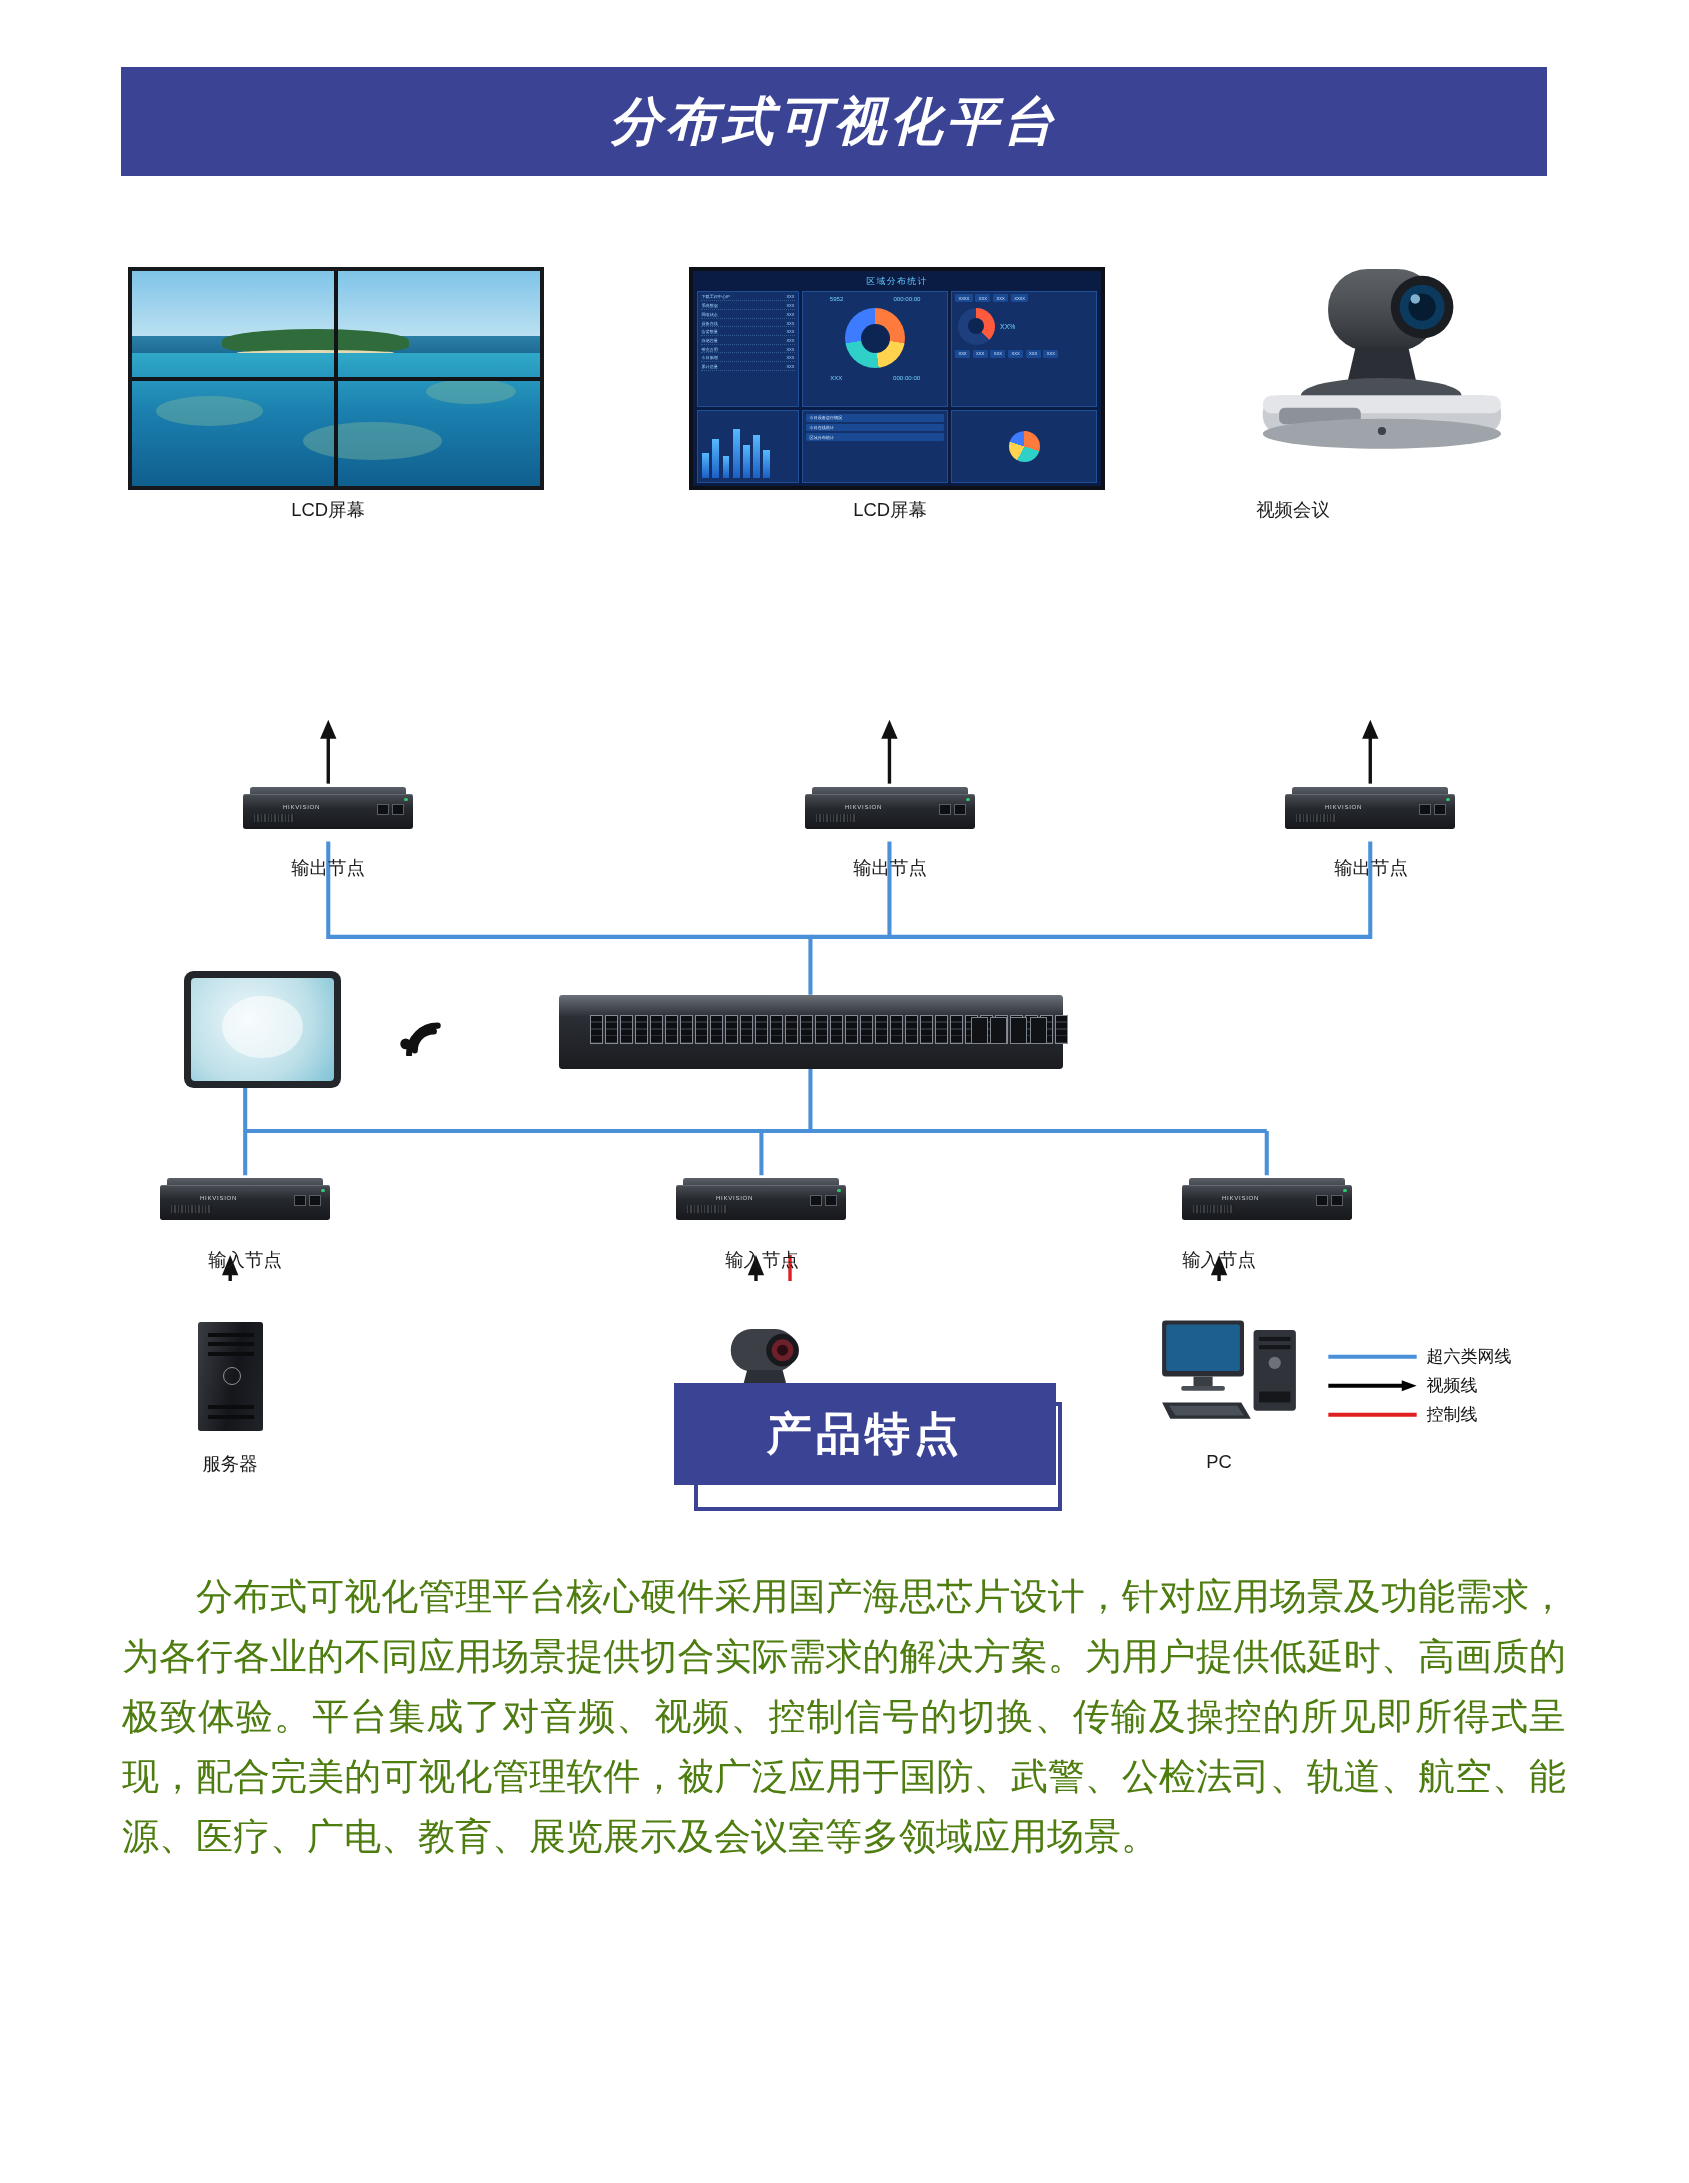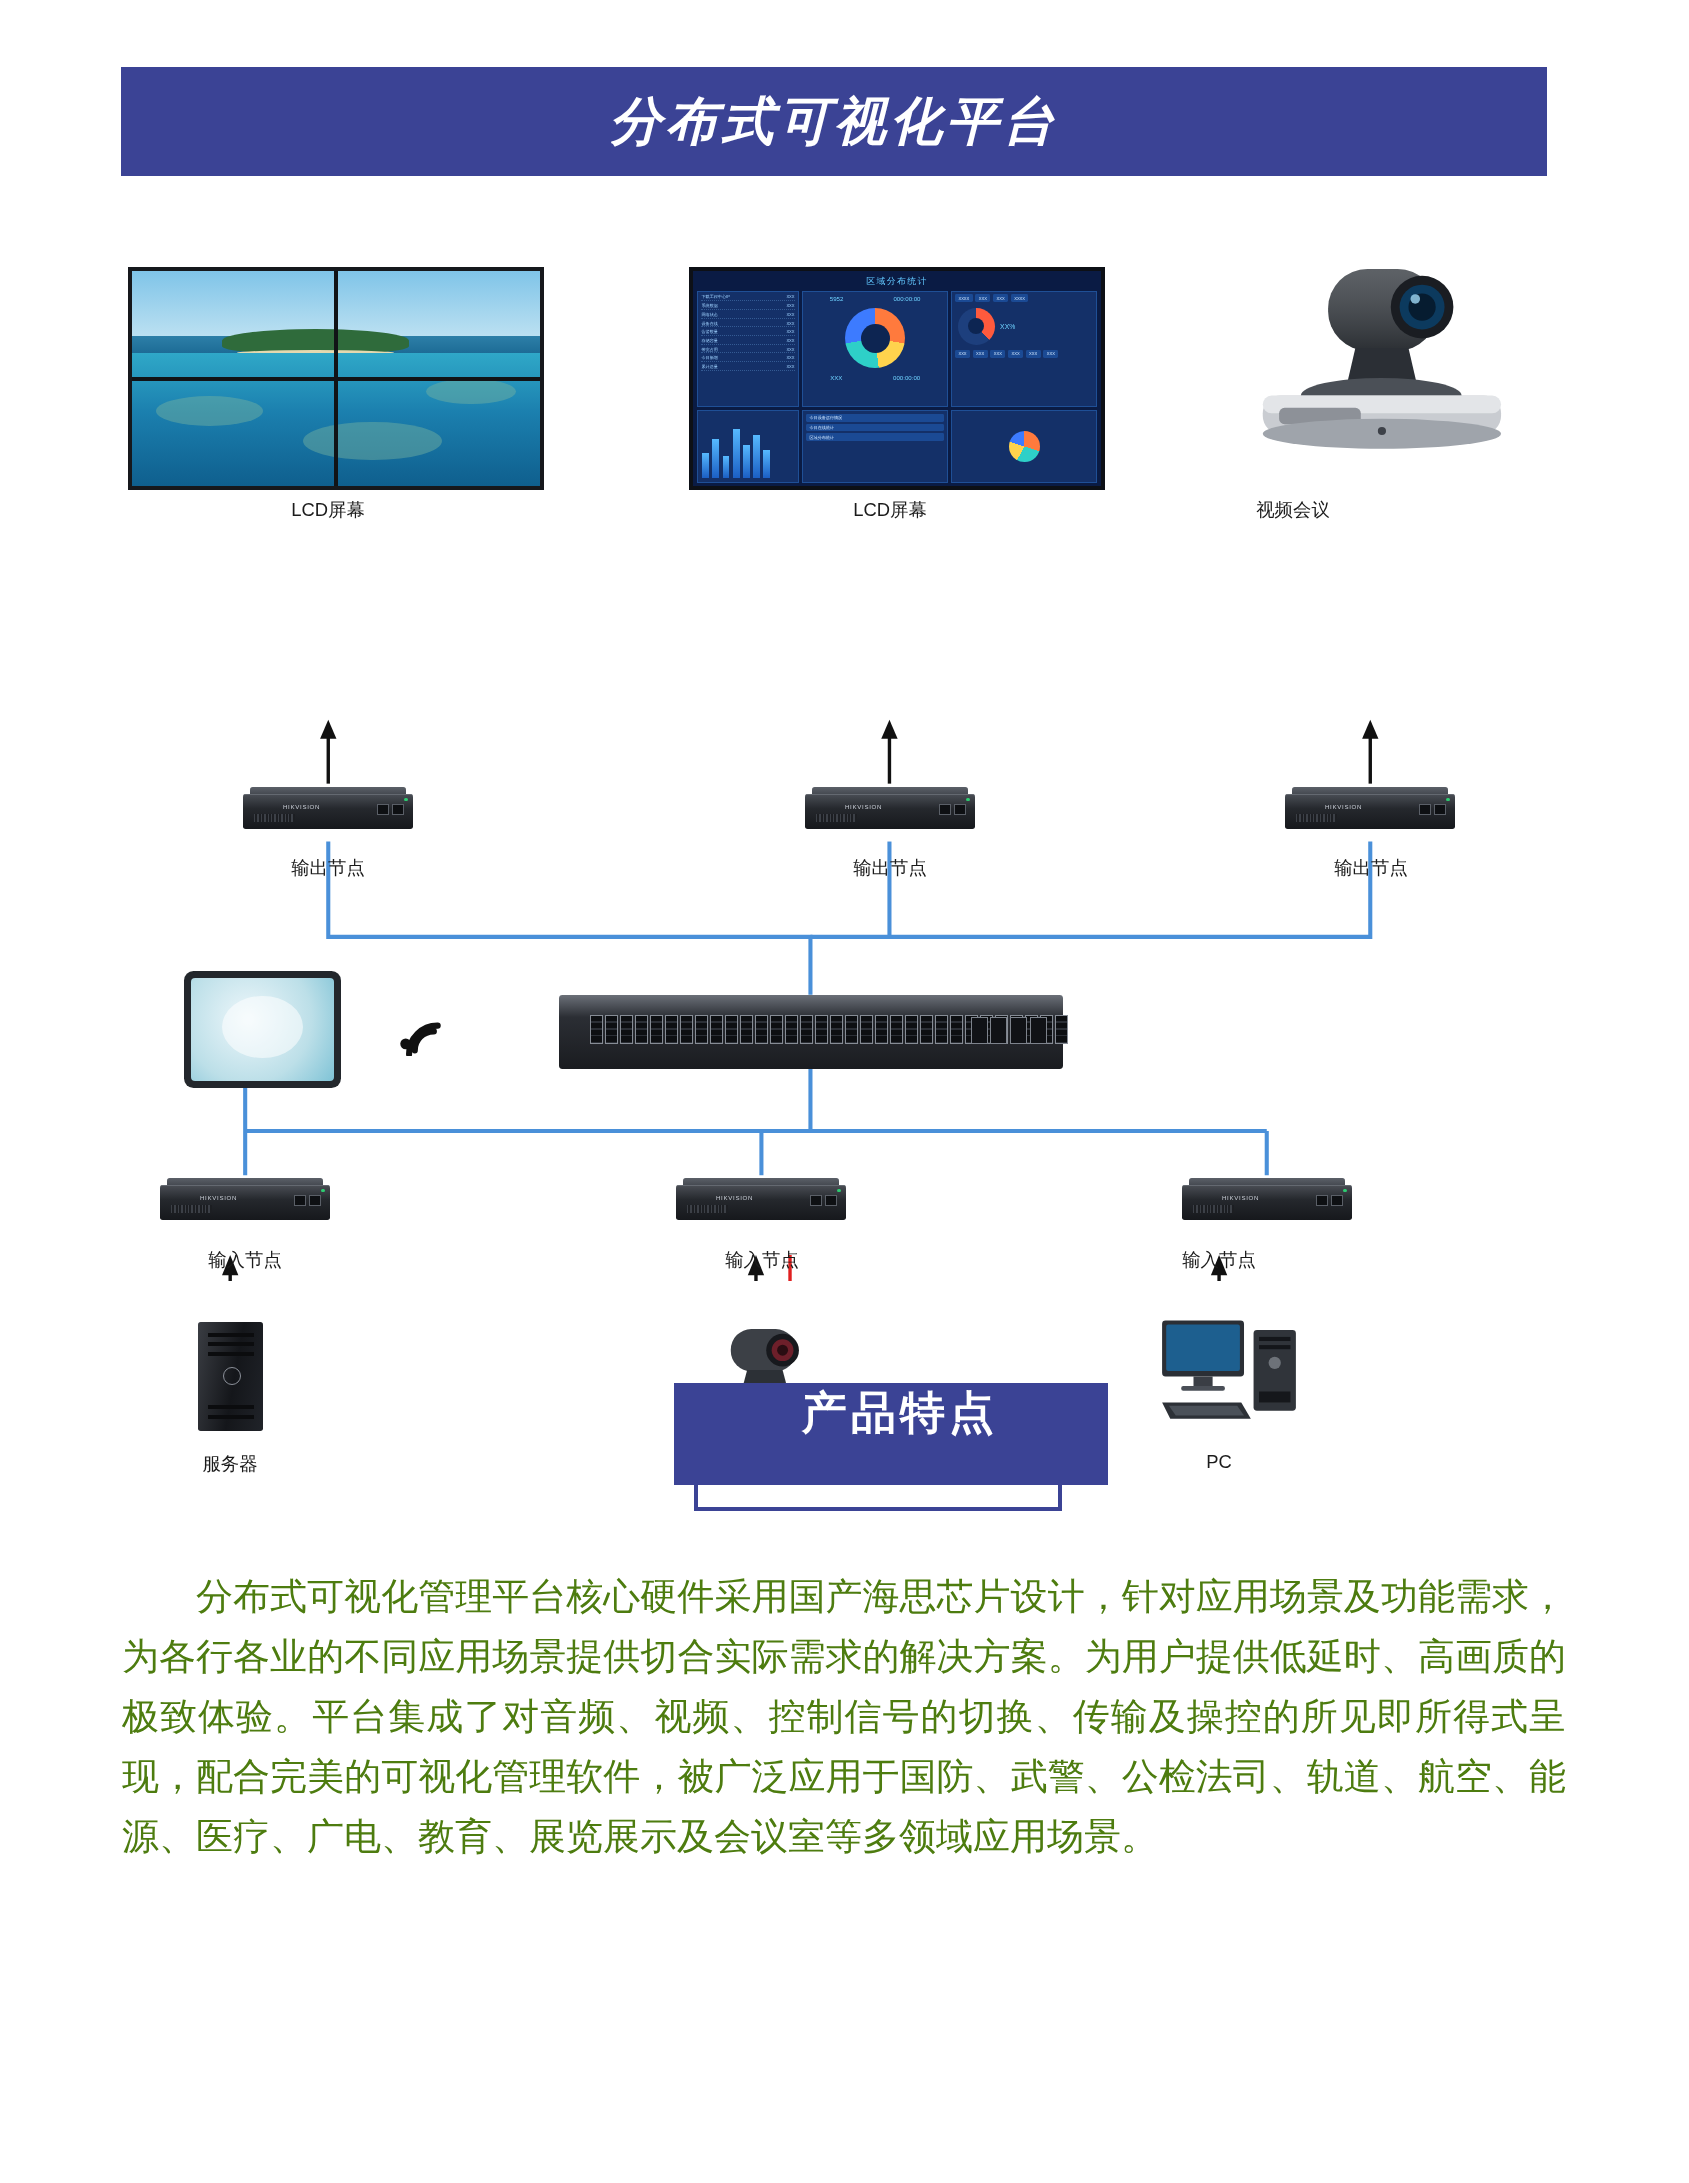--- a/index.html
+++ b/index.html
@@ -267,23 +267,23 @@
     left: 674px;
     top: 1383px;
     width: 388px;
     height: 136px;
   }
   .feature-head .outline {
     position: absolute; left: 20.4px; top: 19px; width: 368px; height: 109px;
     border: 4.8px solid #3b4395; box-sizing: border-box;
   }
   .feature-head .solid {
-    position: absolute; left: 0; top: 0; width: 416px; height: 102px;
+    position: absolute; left: 0; top: 0; width: 382px; height: 102px;
     background: #3b4395;
-    display: flex; justify-content: center; padding-left: 18px;
+    display: flex; align-items: center; justify-content: center;
   }
   .feature-head .solid span {
     color: #ffffff; font-size: 45px; font-weight: bold; letter-spacing: 4.1px;
   }
 
   
   .body-text {
     position: absolute;
     left: 122px;
     top: 1567px;
@@ -658,20 +658,47 @@
       <rect x="148" y="44" width="46" height="6" fill="#14161a"></rect>
       <circle cx="171" cy="70" r="9" fill="#6d7279"></circle>
       <rect x="148" y="112" width="46" height="16" fill="#15171b"></rect>
 
       <path d="M6 128 L122 128 L136 152 L18 152 Z" fill="#2d3137"></path>
       <path d="M16 133 L116 133 L126 147 L26 147 Z" fill="#4b5159"></path>
     </svg>
   </div>
   <div class="lbl" style="left:1219px; top:1226px;">PC</div>
 
+  <div class="legend">
+    <div class="item">
+      <div class="swatch">
+        <svg viewBox="0 0 130 20" width="89" height="13.6">
+            <line x1="0" y1="10" x2="130" y2="10" stroke="#4a90d9" stroke-width="6"></line>
+          </svg>
+      </div>
+      <div class="txt">超六类网线</div>
+    </div>
+    <div class="item">
+      <div class="swatch">
+        <svg viewBox="0 0 130 20" width="89" height="13.6">
+          <line x1="0" y1="10" x2="112" y2="10" stroke="#000" stroke-width="6"></line>
+          <polygon points="130,10 108,2 108,18" fill="#000"></polygon>
+        </svg>
+      </div>
+      <div class="txt">视频线</div>
+    </div>
+    <div class="item">
+      <div class="swatch">
+        <svg viewBox="0 0 130 20" width="89" height="13.6">
+            <line x1="0" y1="10" x2="130" y2="10" stroke="#e02020" stroke-width="6"></line>
+          </svg>
+      </div>
+      <div class="txt">控制线</div>
+    </div>
+  </div>
 
 </div>
 
 <div class="feature-head">
   <div class="outline"></div>
   <div class="solid">
     <span>产品特点</span>
   </div>
 </div>
 

